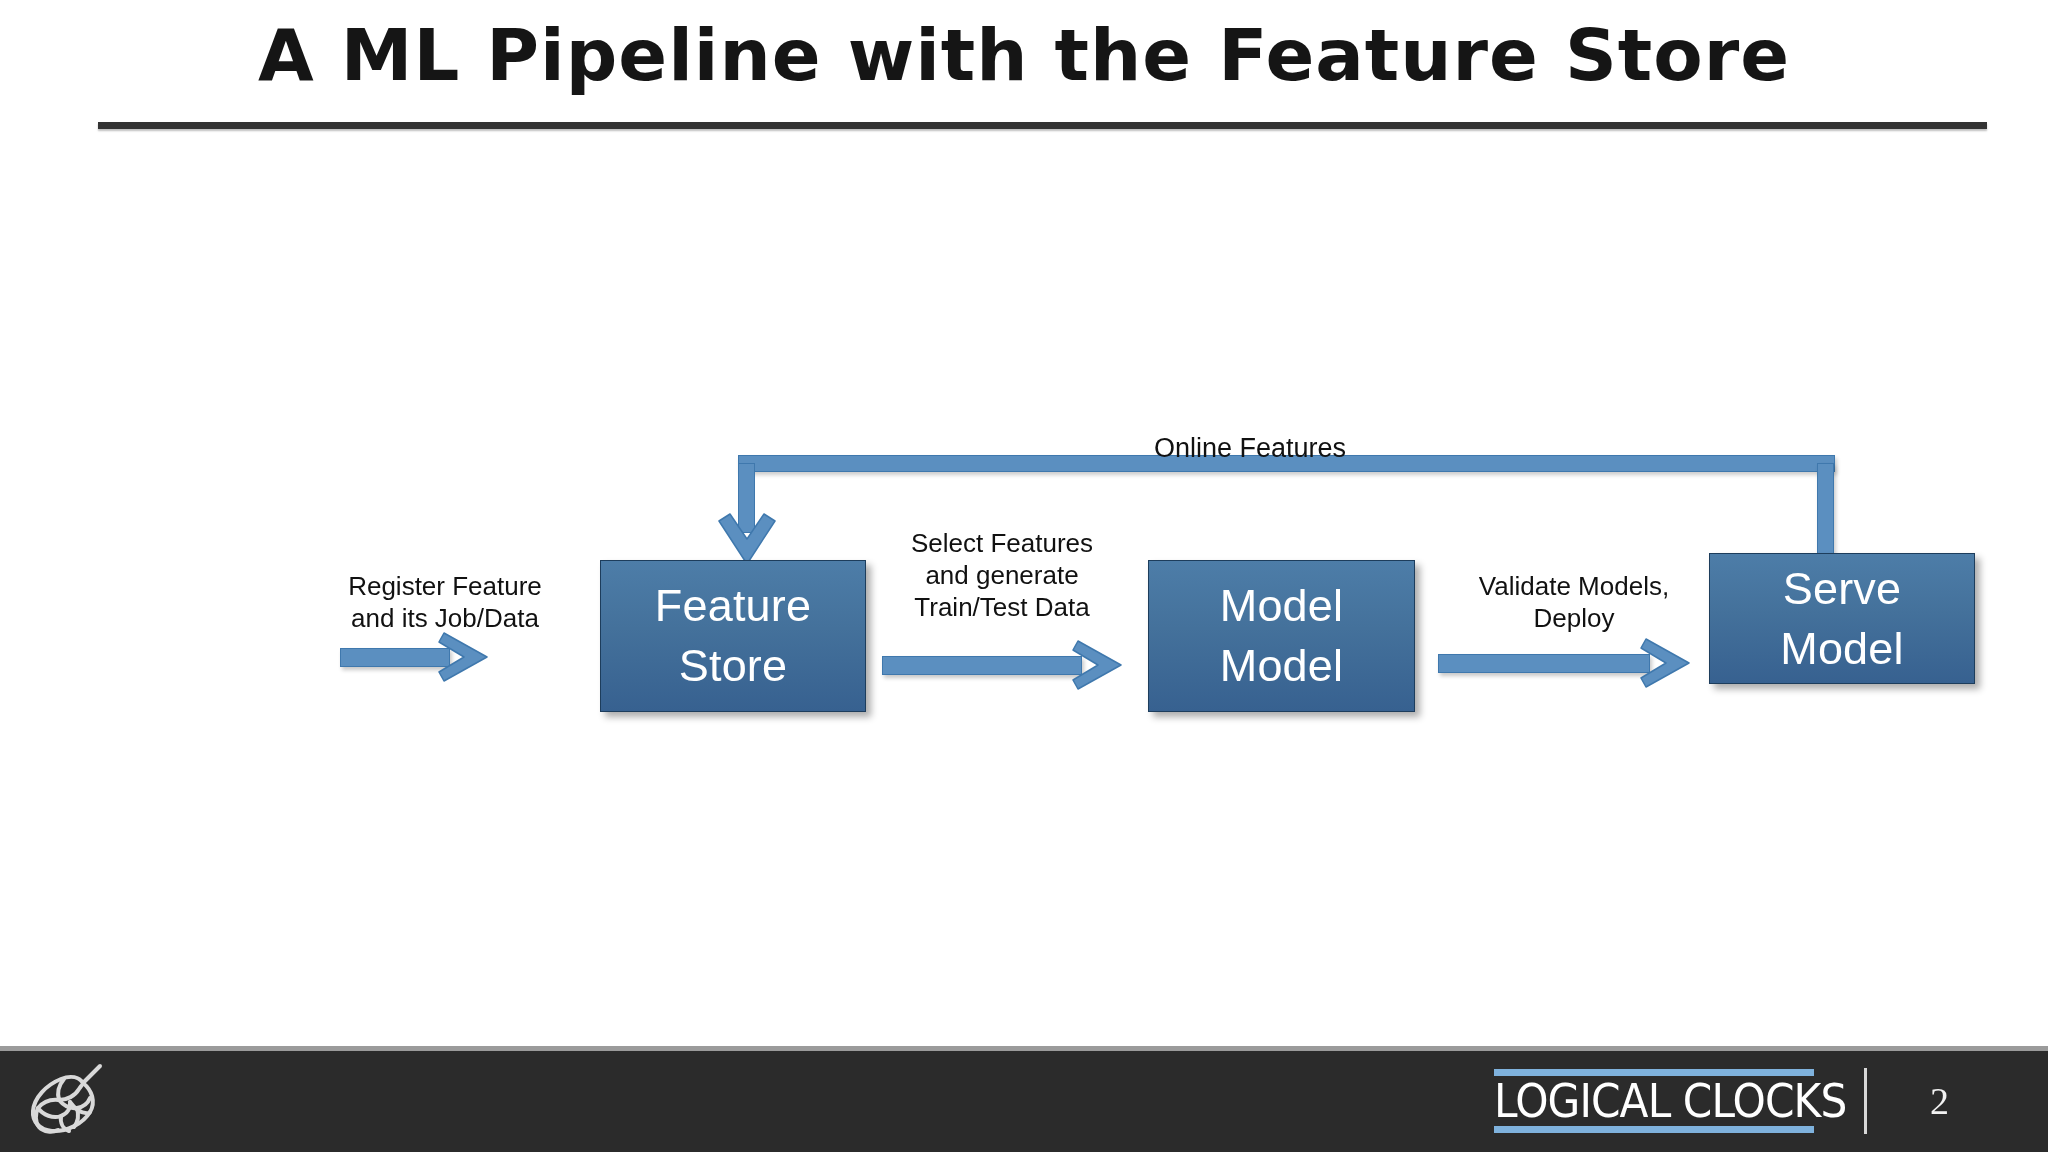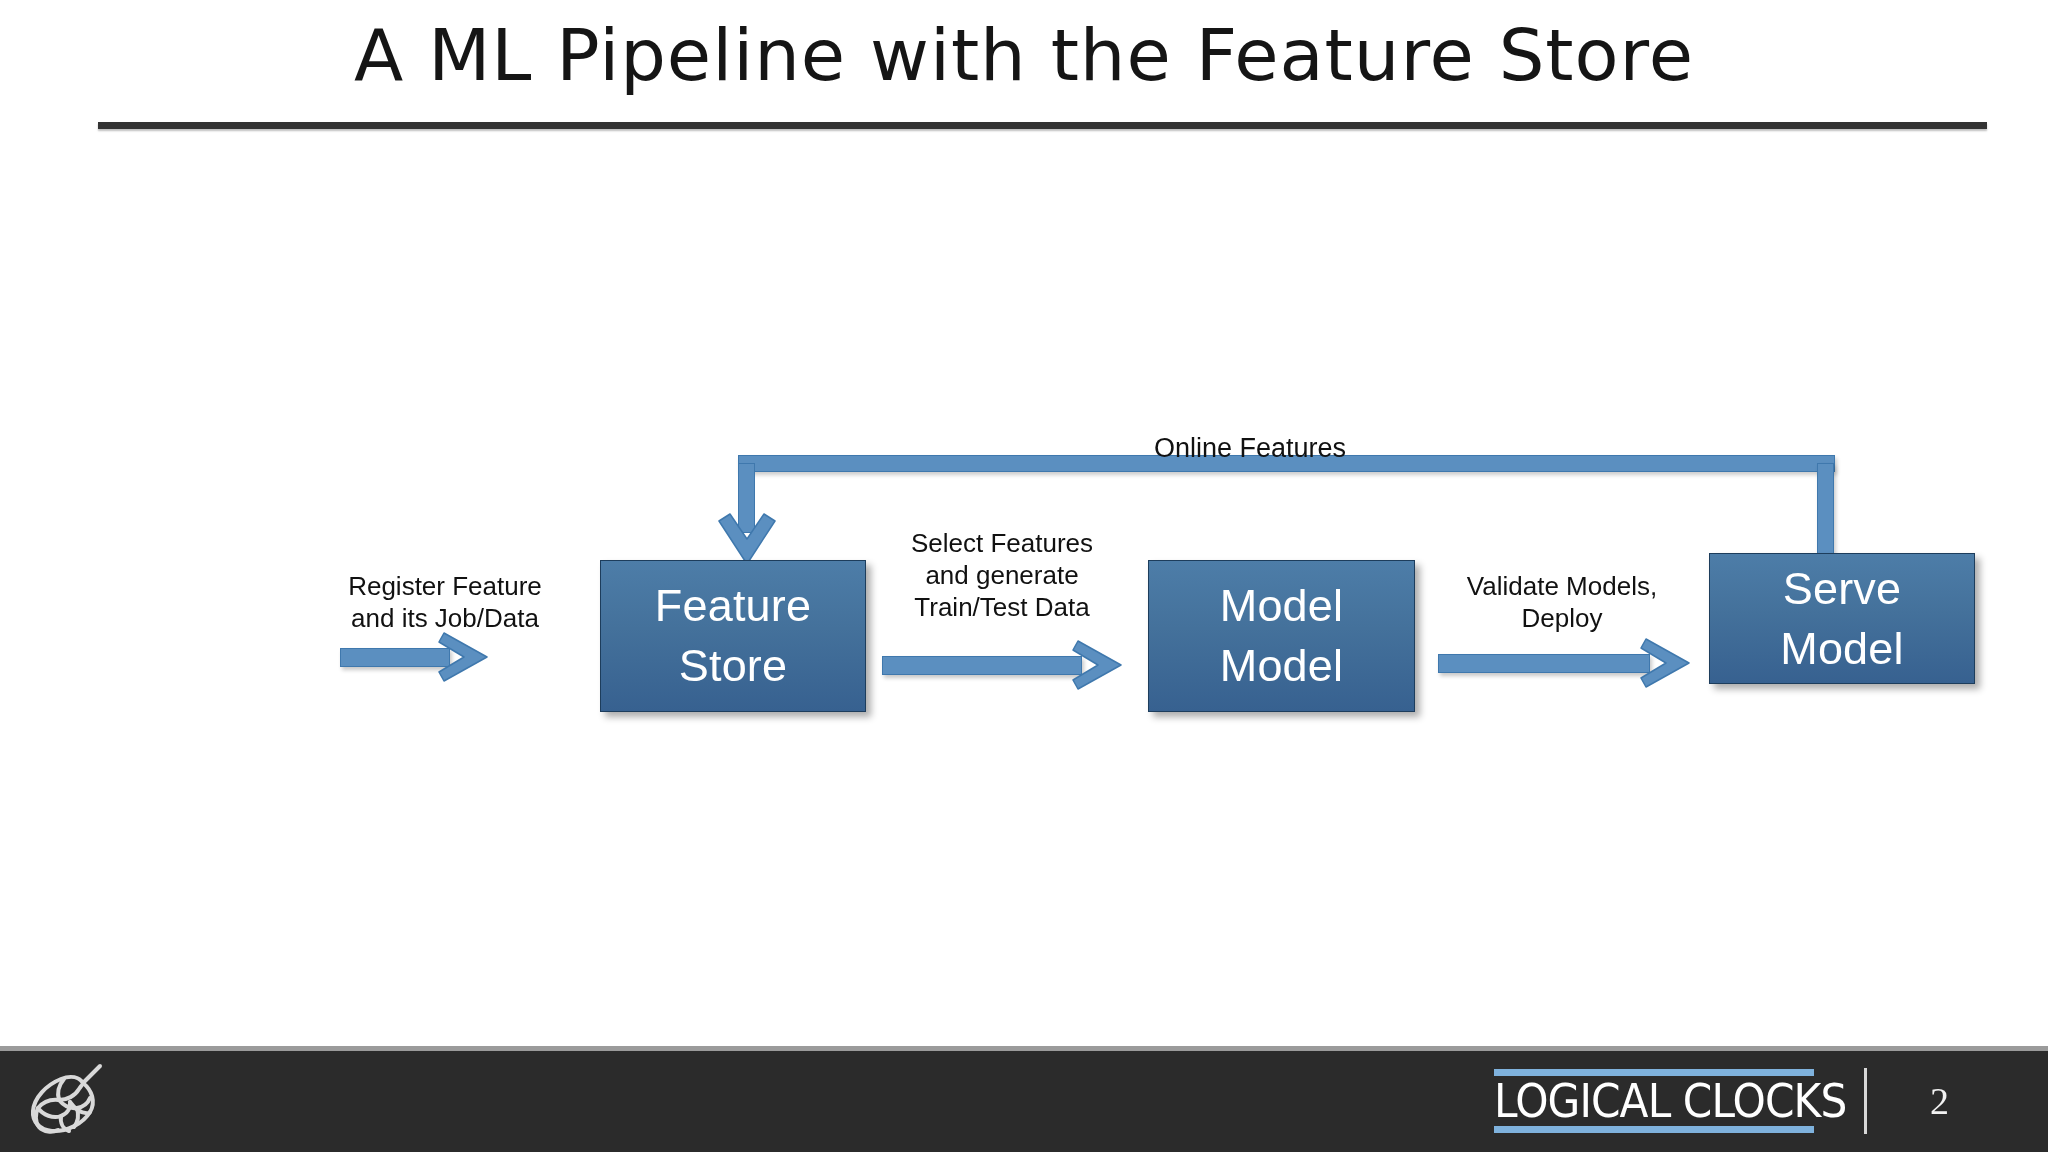--- a/index.html
+++ b/index.html
@@ -18,21 +18,21 @@
 
   
   #title {
     position: absolute;
     left: 0;
     top: 10px;
     width: 2048px;
     text-align: center;
     font-family: "DejaVu Sans", sans-serif;
     font-size: 72px;
-    font-weight: 400;
+    font-weight: 700;
     letter-spacing: 1px;
     color: #151515;
     line-height: 90px;
     white-space: nowrap;
   }
   #title-rule {
     position: absolute;
     left: 98px;
     top: 122px;
     width: 1889px;
@@ -124,21 +124,21 @@
     position: absolute;
     text-align: center;
     font-family: "Liberation Sans", sans-serif;
     font-size: 26px;
     color: #111111;
     line-height: 32px;
     white-space: nowrap;
   }
   #label-register { left: 330px;  top: 570px; width: 230px; }
   #label-select   { left: 872px;  top: 527px; width: 260px; }
-  #label-validate { left: 1422px; top: 570px; width: 280px; }
+  #label-validate { left: 1422px; top: 570px; width: 280px; padding-left: 12px; }
   #label-online   { left: 1030px; top: 432px; width: 440px; font-size: 27px; text-align: center; }
 
   
   #footer {
     position: absolute;
     left: 0; top: 1046px;
     width: 2048px; height: 106px;
     background: #2b2b2b;
     border-top: 5px solid #9b9b9b;
     box-sizing: border-box;

